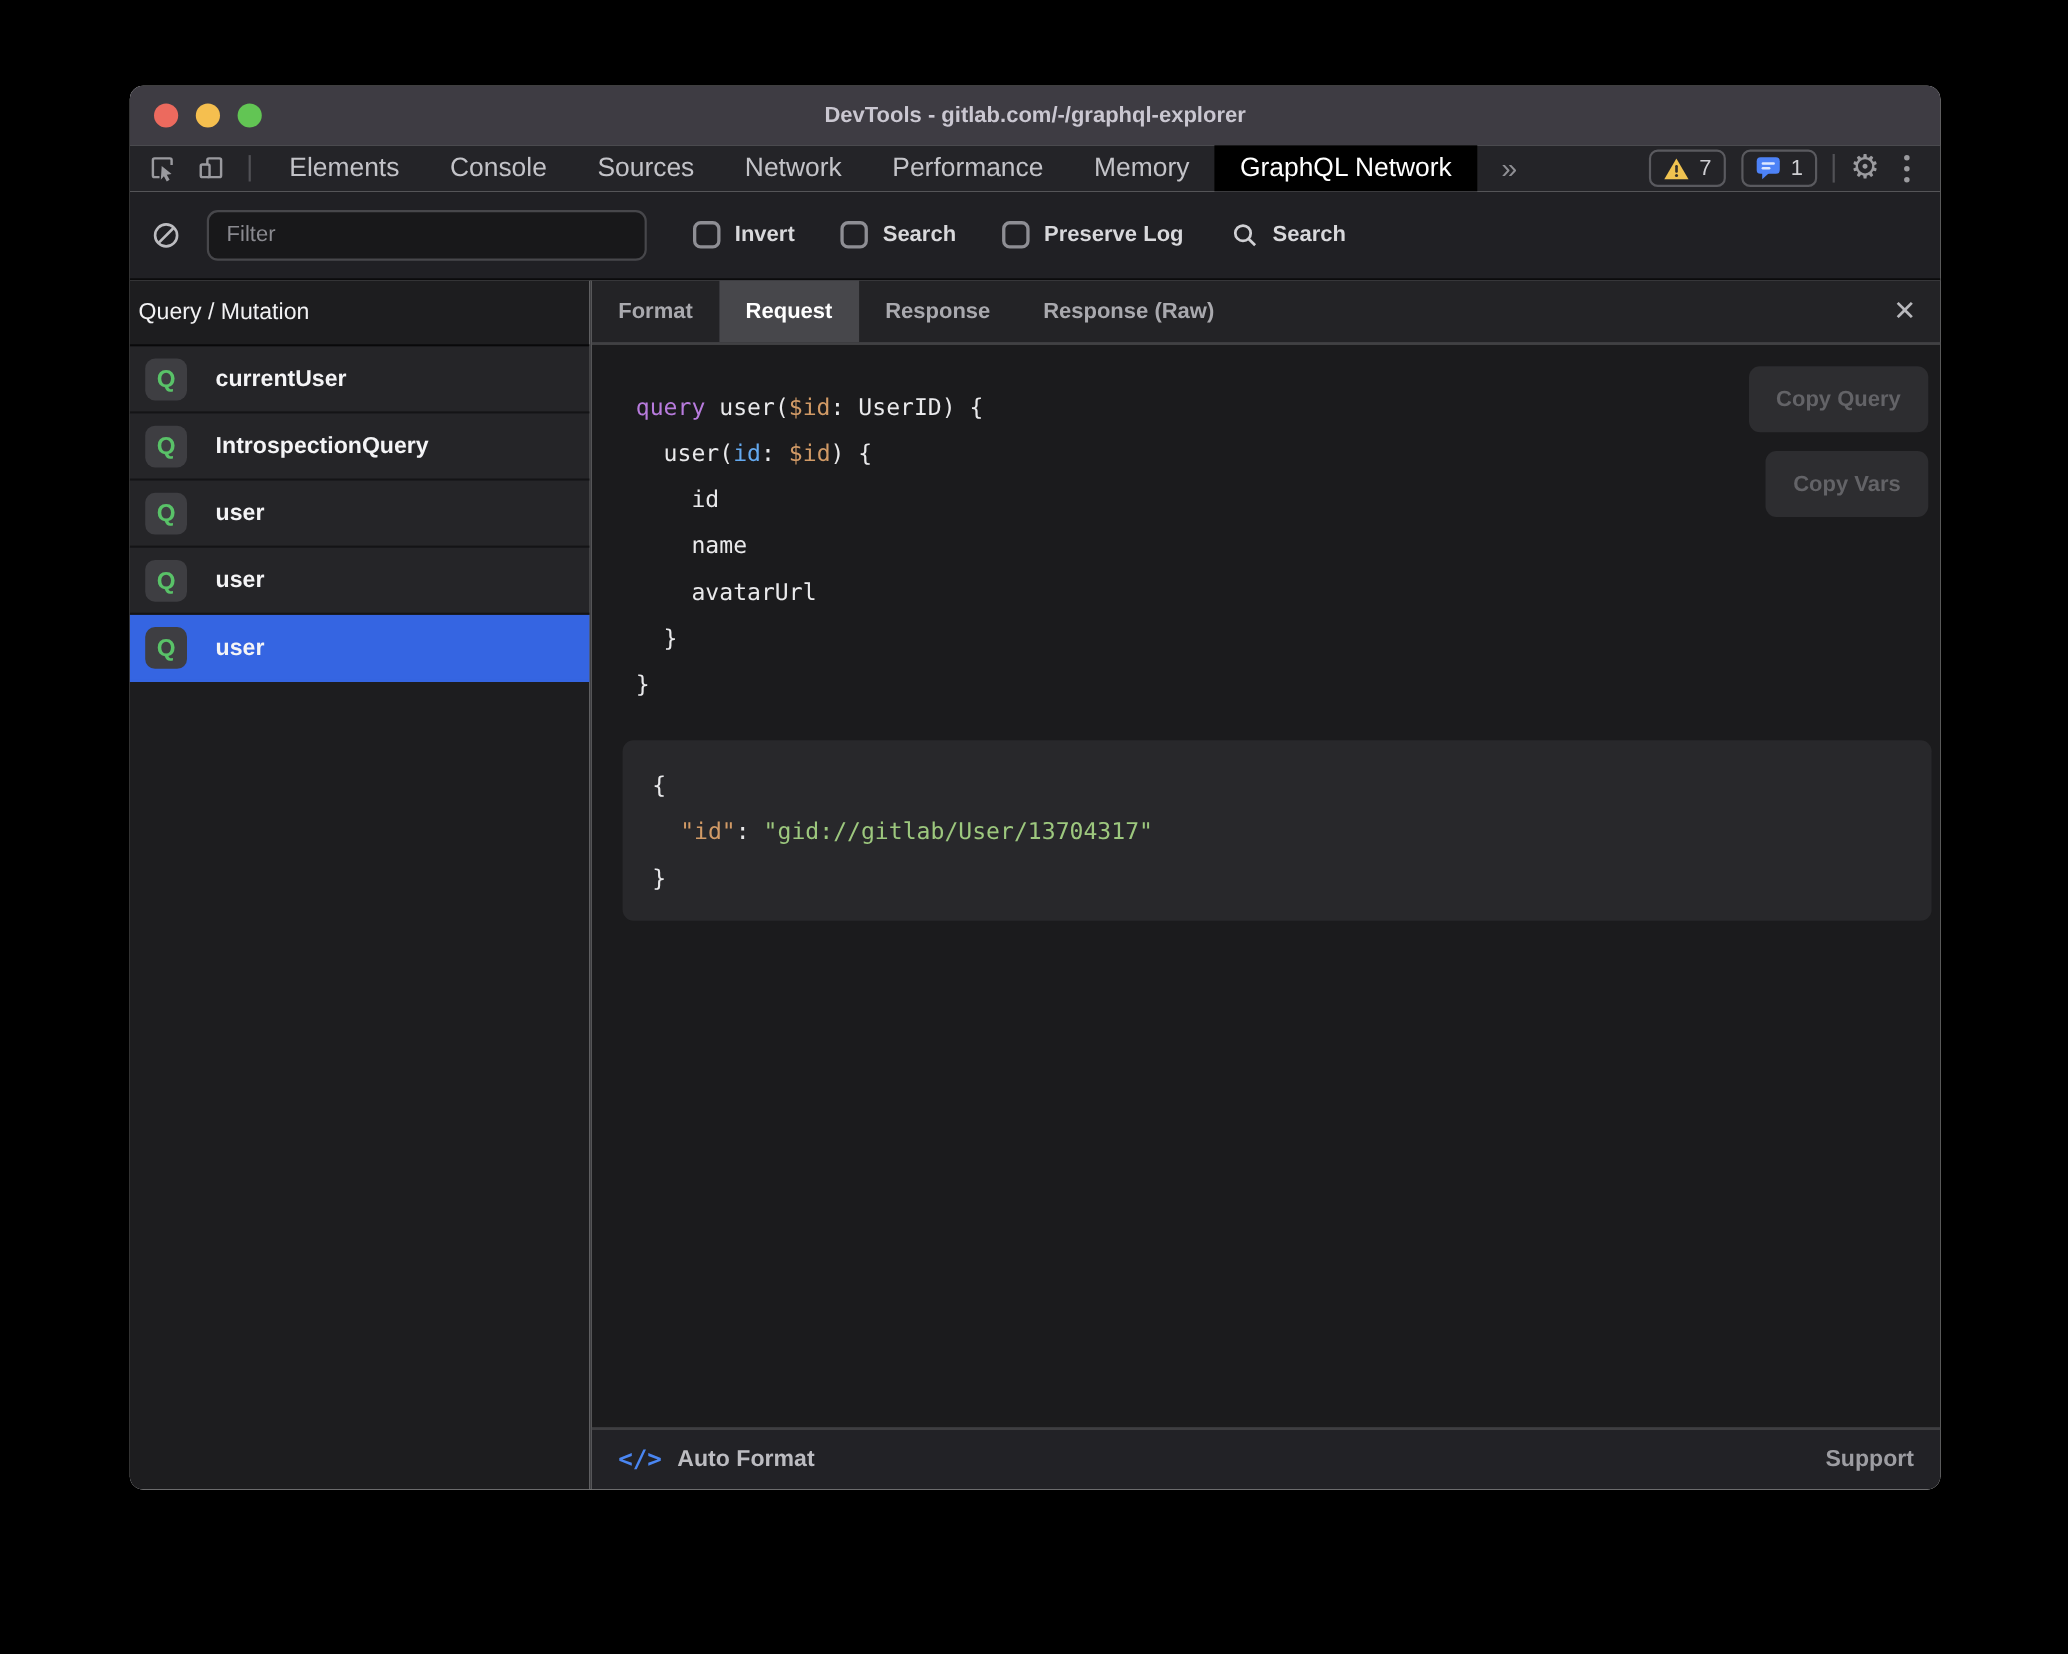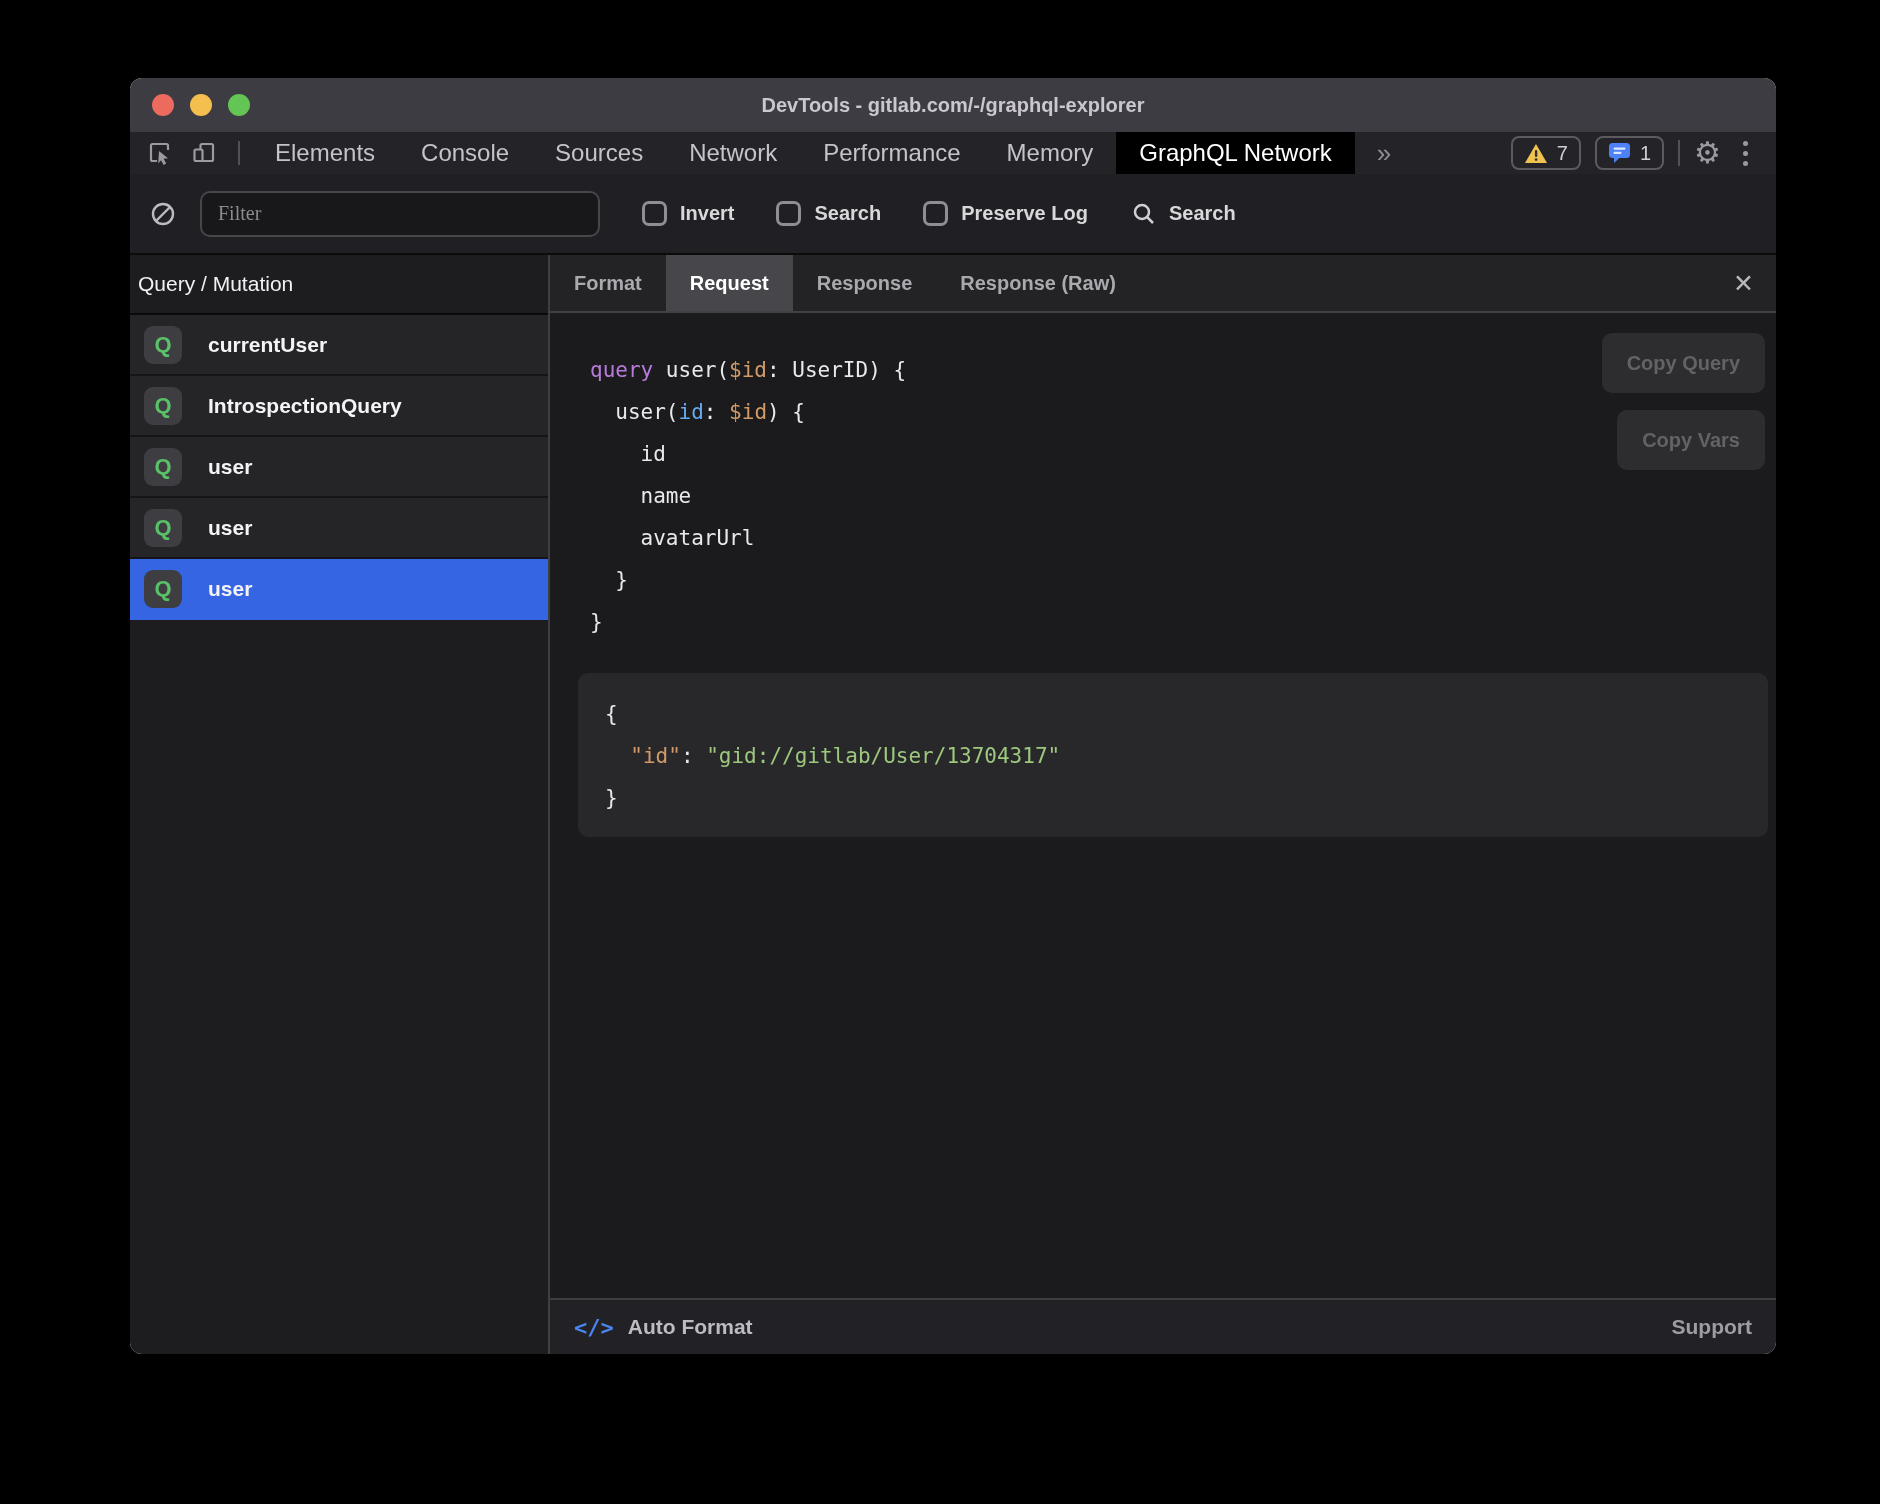--- a/index.html
+++ b/index.html
@@ -1,19 +1,19 @@
 <!DOCTYPE html>
 <html><head>
 <meta charset="utf-8">
 <style>
   * { box-sizing: border-box; margin: 0; padding: 0; }
   html,body { width:1880px; height:1504px; background:#000; overflow:hidden;
     font-family:"Liberation Sans", sans-serif; }
 
-  .window { position:absolute; left:130px; top:78px; width:1646px; height:1276px;
+  .window { position:absolute; left:118px; top:78px; width:1646px; height:1276px;
     border-radius:12px; background:#ffffff; overflow:hidden;
     display:flex; flex-direction:column; }
 
   
   .titlebar { flex:0 0 54px; background:#3e3c43; position:relative;
     display:flex; align-items:center; justify-content:center; }
   .traffic { position:absolute; left:22px; top:16px; display:flex; gap:16px; }
   .light { width:22px; height:22px; border-radius:50%; }
   .light.red{ background:#ec6a5e; } .light.yellow{ background:#f5bf4f; } .light.green{ background:#62c554; }
   .win-title { font-size:20px; font-weight:700; color:#cac7d1; }
@@ -31,21 +31,21 @@
   .tb-right .sep2 { width:2px; height:26px; background:#515156; }
   .gear { color:#9b9b9f; font-size:30px; line-height:1; }
   .kebab { display:flex; flex-direction:column; gap:5px; padding:0 8px; }
   .kebab i { width:5px; height:5px; border-radius:50%; background:#9b9b9f; }
 
   
   .toolbar { flex:0 0 81px; background:#202024; border-bottom:2px solid #0b0b0c;
     display:flex; align-items:center; padding:0 18px; }
   .filter-input { margin-left:22px; width:400px; height:46px; background:#18181a;
     border:2px solid #47474b; border-radius:10px; color:#e8e8ea; font-size:20px;
-    padding:0 16px; outline:none; font-family:Liberation Serif, serif; }
+    padding:0 16px; outline:none; font-family:Liberation Sans, sans-serif; }
   .filter-input::placeholder { color:#8a8a90; }
   .check-group { display:flex; align-items:center; gap:13px; margin-left:42px; }
   .checkbox { width:25px; height:25px; border:3px solid #8e8e94; border-radius:7px; background:transparent; }
   .check-label { font-size:20px; font-weight:600; color:#d8d8db;text-align:center; }
   .search-group { display:flex; align-items:center; gap:11px; margin-left:42px; }
 
   
   .content { flex:1; display:flex; min-height:0; }
   .vdivider { flex:0 0 2px; background:#3f3f42; }
 

